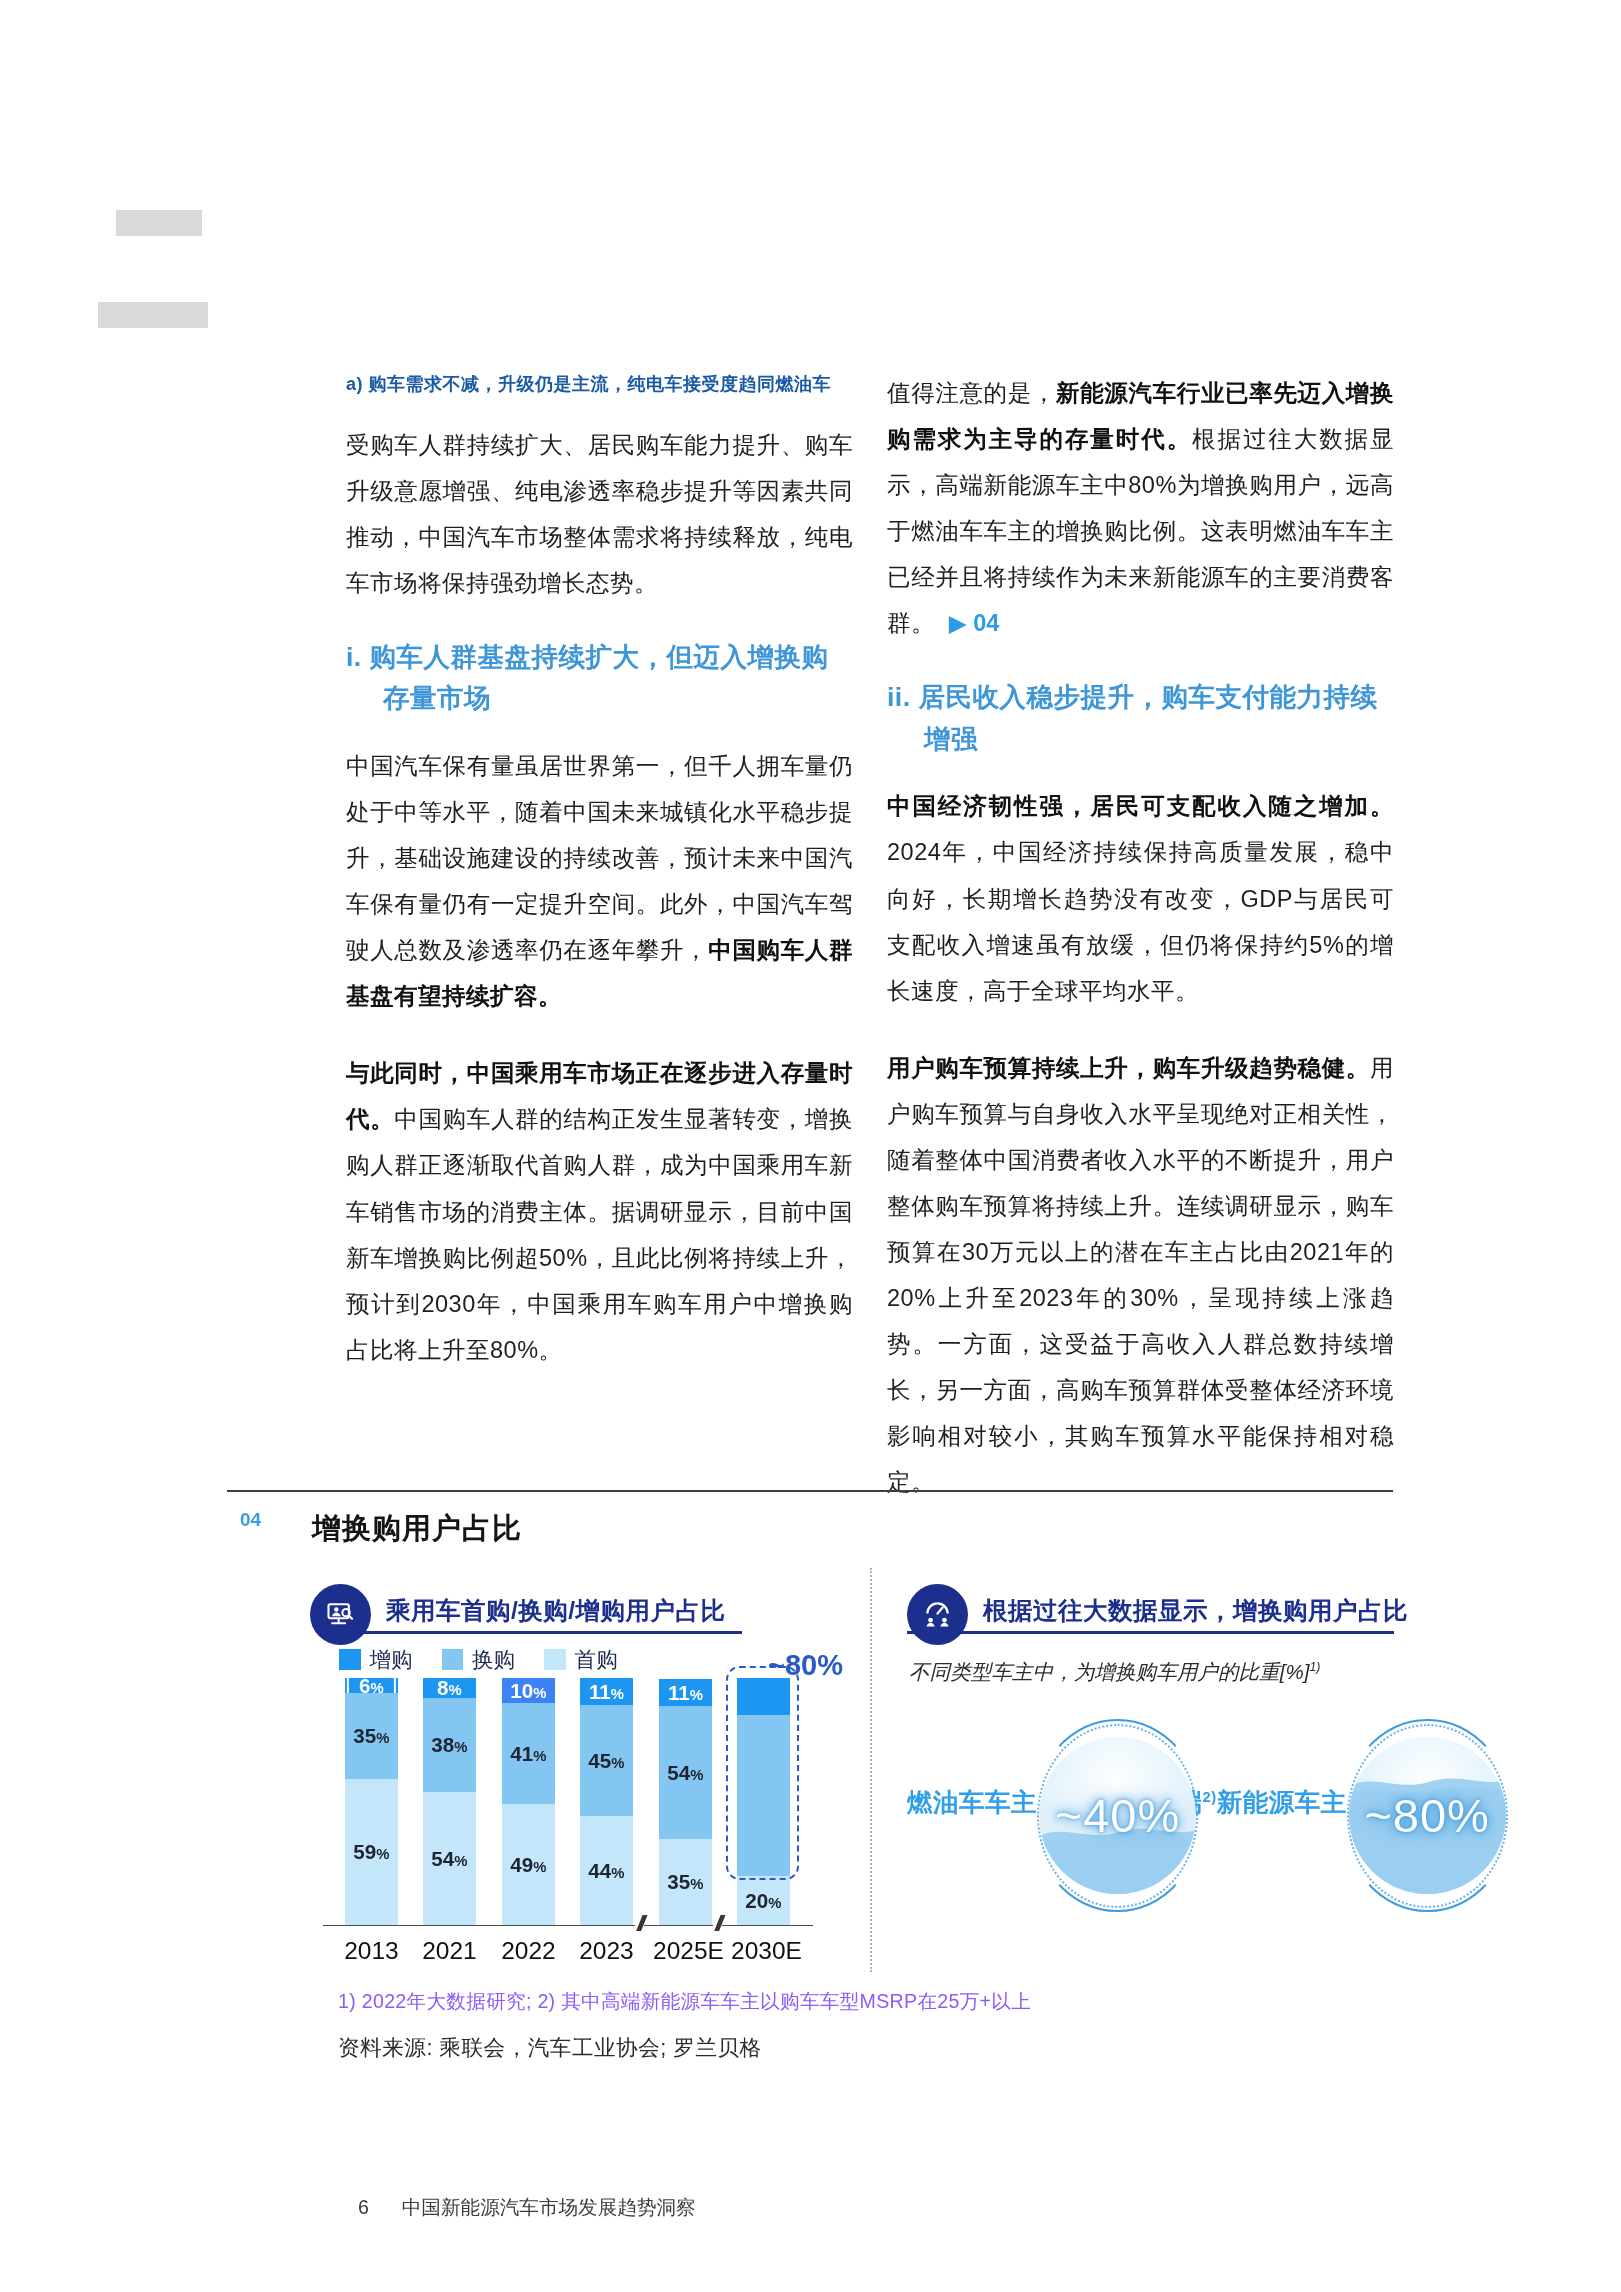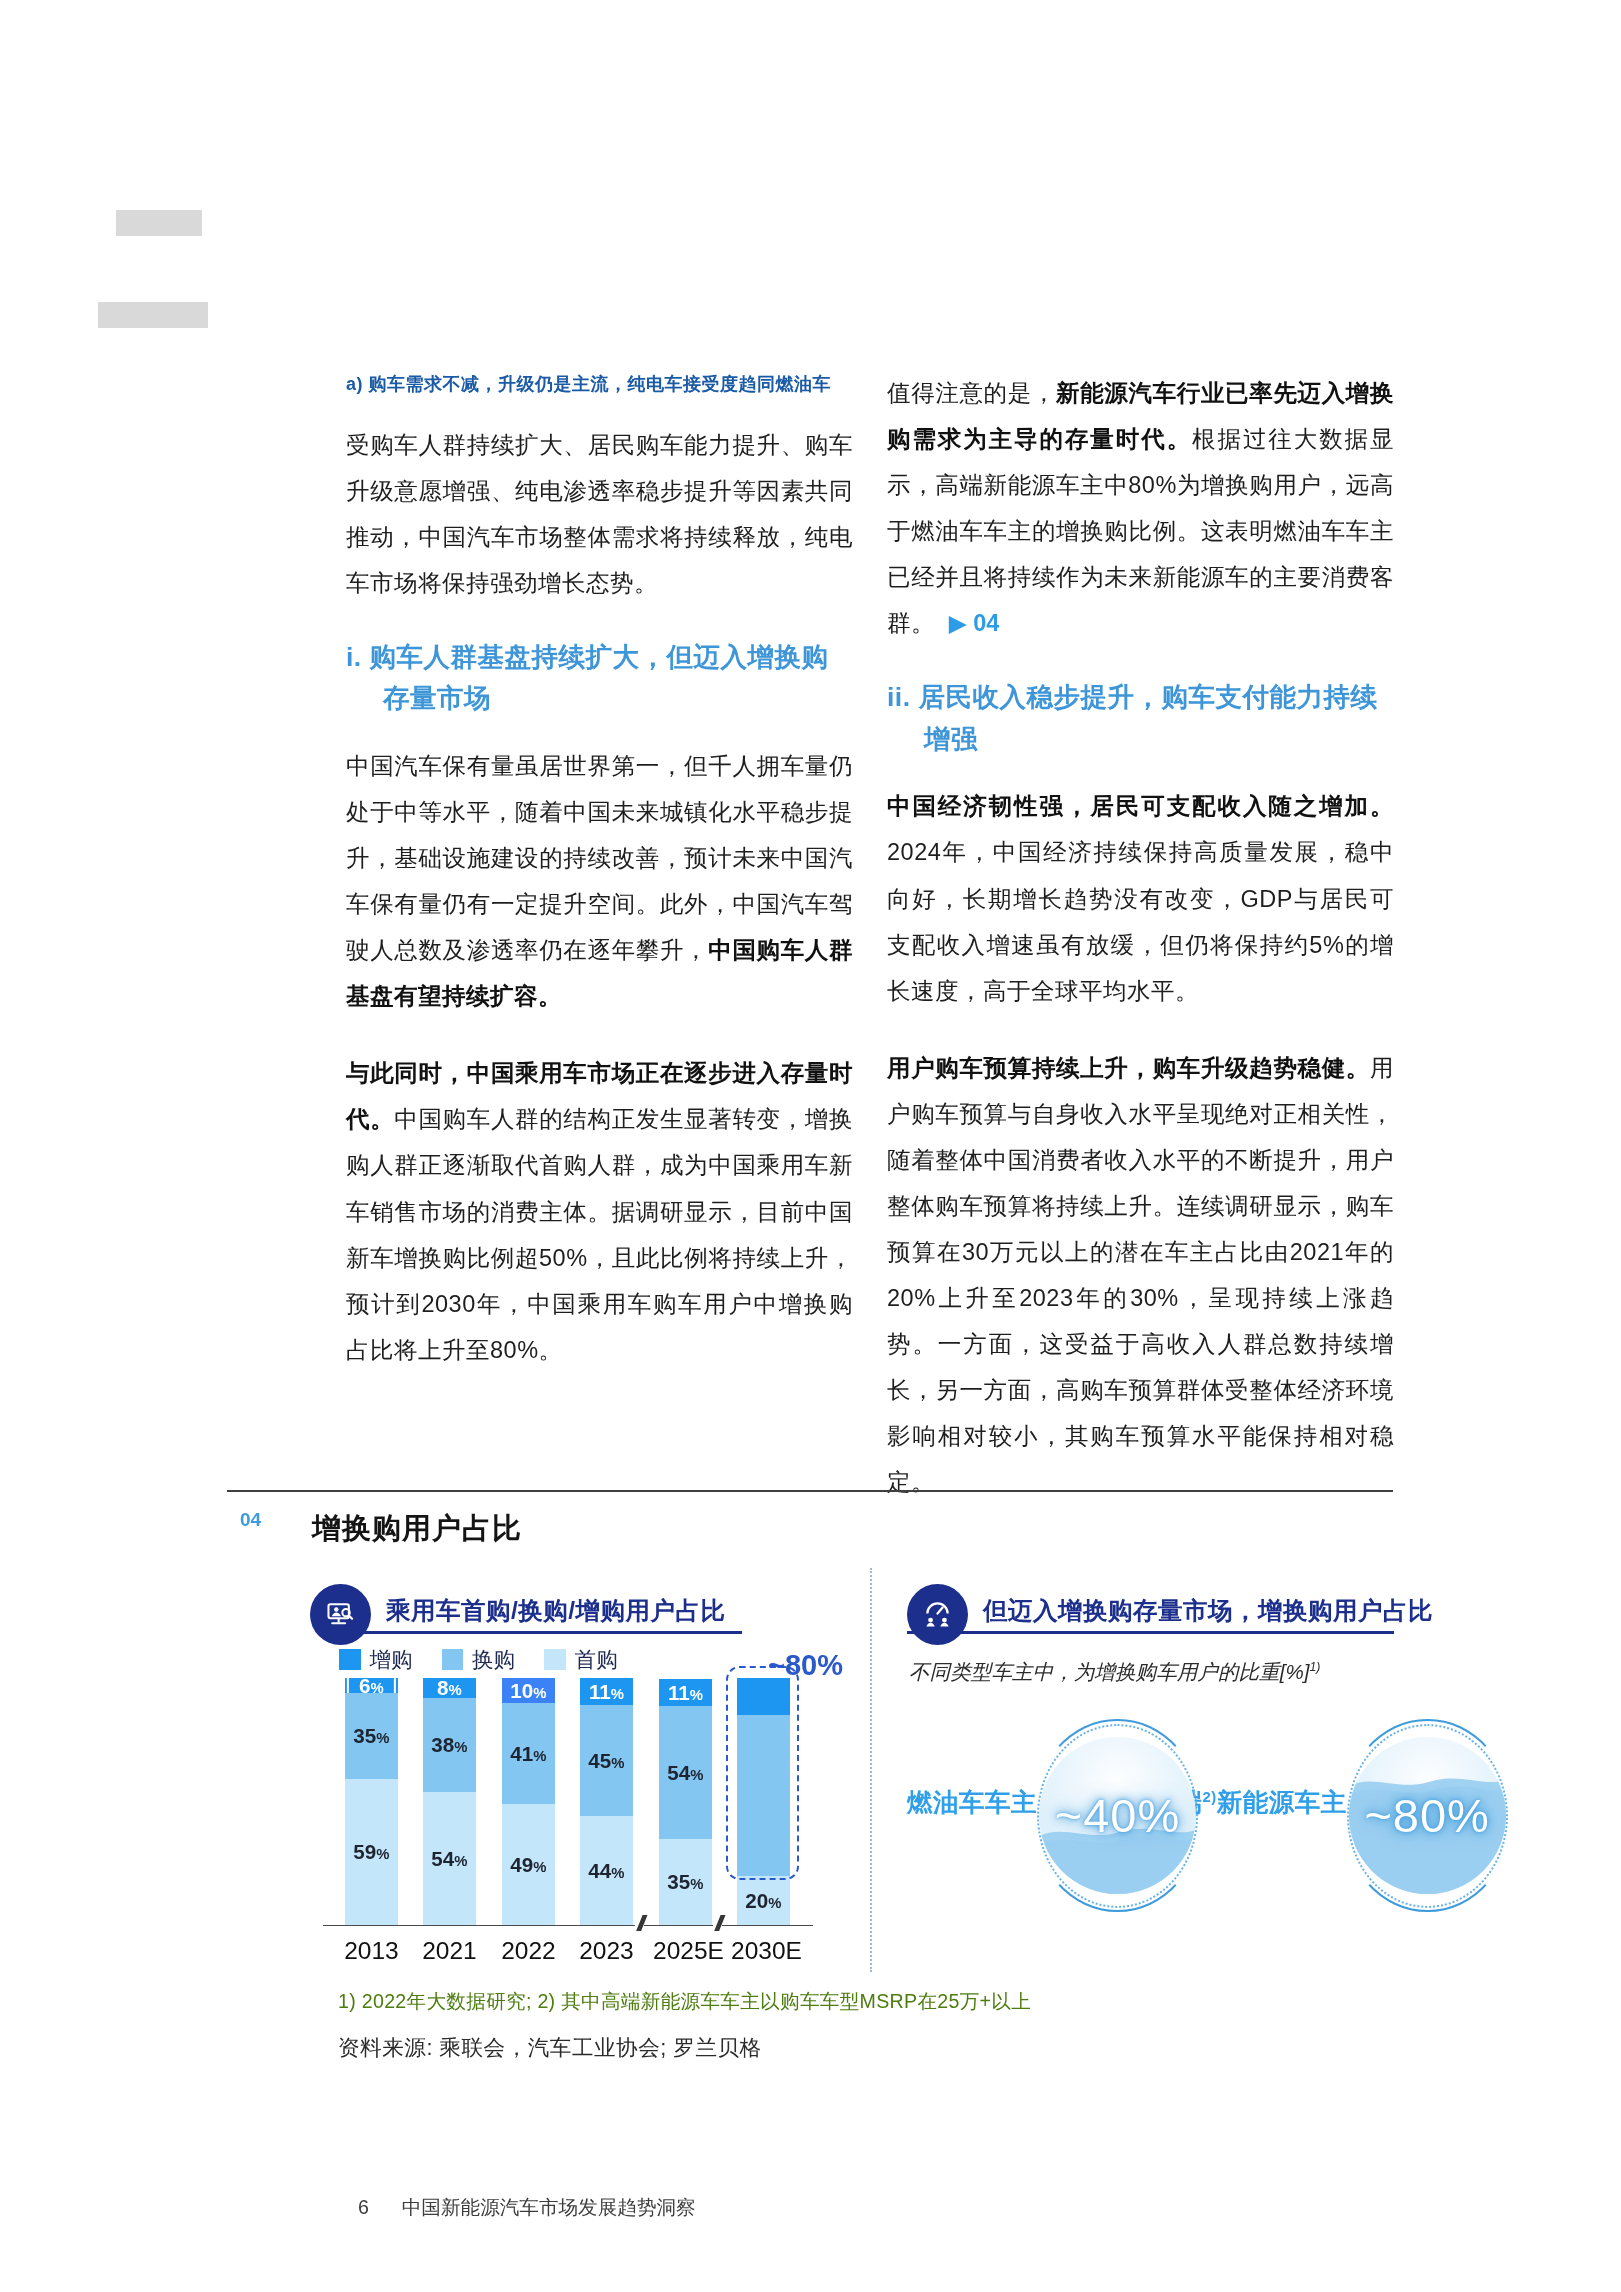--- a/index.html
+++ b/index.html
@@ -66,21 +66,21 @@
   .gauge-ring{position:relative;margin-top:25.5px;width:180px;height:180px;border:2px dotted #66b1e8;border-radius:50%;
               display:flex;align-items:center;justify-content:center;}
   .gauge-ring::before{content:"";position:absolute;inset:-6.9px;border-radius:50%;border:2.9px solid transparent;
               border-top-color:#3e9bdc;border-bottom-color:#3e9bdc;}
   .gauge-circle{position:relative;width:157px;height:157px;border-radius:50%;overflow:hidden;
               background:radial-gradient(circle at 50% 28%,#fdfeff 0%,#e7f4fc 45%,#cfe9f9 100%);}
   .gauge-value{position:absolute;left:0;top:0;width:100%;height:100%;display:flex;align-items:center;justify-content:center;
               font-size:47px;font-weight:400;color:#ffffff;letter-spacing:1px;
               text-shadow:0 0 3.9px rgba(62,155,220,1),0 0 9.8px rgba(62,155,220,.95),0 0 17.6px rgba(62,155,220,.75);}
 
-  .footnote{position:absolute;left:338px;top:1988px;font-size:19.6px;color:#4d7c0f;letter-spacing:0.3px;}
+  .footnote{position:absolute;left:338px;top:1988px;font-size:19.6px;color:#8b5cf6;letter-spacing:0.3px;}
   .source{position:absolute;left:338px;top:2033px;font-size:21.6px;color:#2b2b2b;letter-spacing:0.5px;}
   .footer{position:absolute;left:358px;top:2194px;font-size:19.6px;color:#3c3c3c;}
   .pageno{font-weight:500;margin-right:27.4px;}
 </style>
 </head>
 <body>
 
 <div class="page">
 
   <div class="deco-bar bar1"></div>
@@ -232,21 +232,21 @@
       <div class="chart-icon">
         <svg width="37" height="37" viewBox="0 0 40 40" fill="none">
           <path d="M9 19a11 11 0 0 1 22 0" stroke="#fff" stroke-width="2.4"></path>
           <line x1="20" y1="19" x2="25.5" y2="12.5" stroke="#fff" stroke-width="2.4" stroke-linecap="round"></line>
           <circle cx="12.5" cy="26" r="2.6" fill="#fff"></circle>
           <path d="M8 33c.9-2.8 2.5-4.2 4.5-4.2s3.6 1.4 4.5 4.2z" fill="#fff"></path>
           <circle cx="27.5" cy="26" r="2.6" fill="#fff"></circle>
           <path d="M23 33c.9-2.8 2.5-4.2 4.5-4.2s3.6 1.4 4.5 4.2z" fill="#fff"></path>
         </svg>
       </div>
-      <div class="chart-title">但迈入增换购存量市场，增换购用户占比</div>
+      <div class="chart-title">根据过往大数据显示，增换购用户占比</div>
       <div class="chart-underline"></div>
     </div>
     <div class="chart-subtitle"><span>不同类型车主中，为增换购车用户的比重[%]</span><sup>1)</sup></div>
     <div class="gauges">
         <div class="gauge-col">
           <div class="gauge-label"><span>燃油车车主</span></div>
           <div class="gauge-ring">
             <div class="gauge-circle">
               <svg viewBox="0 0 160 160" width="157" height="157" style="position:absolute;inset:0">
                 <path d="M0 108.80000000000001 C 30 96.80000000000001 56 114.80000000000001 88 104.80000000000001 C 120 94.80000000000001 140 110.80000000000001 160 102.80000000000001 L160 160 L0 160 Z" fill="#BBDFF6"></path>

